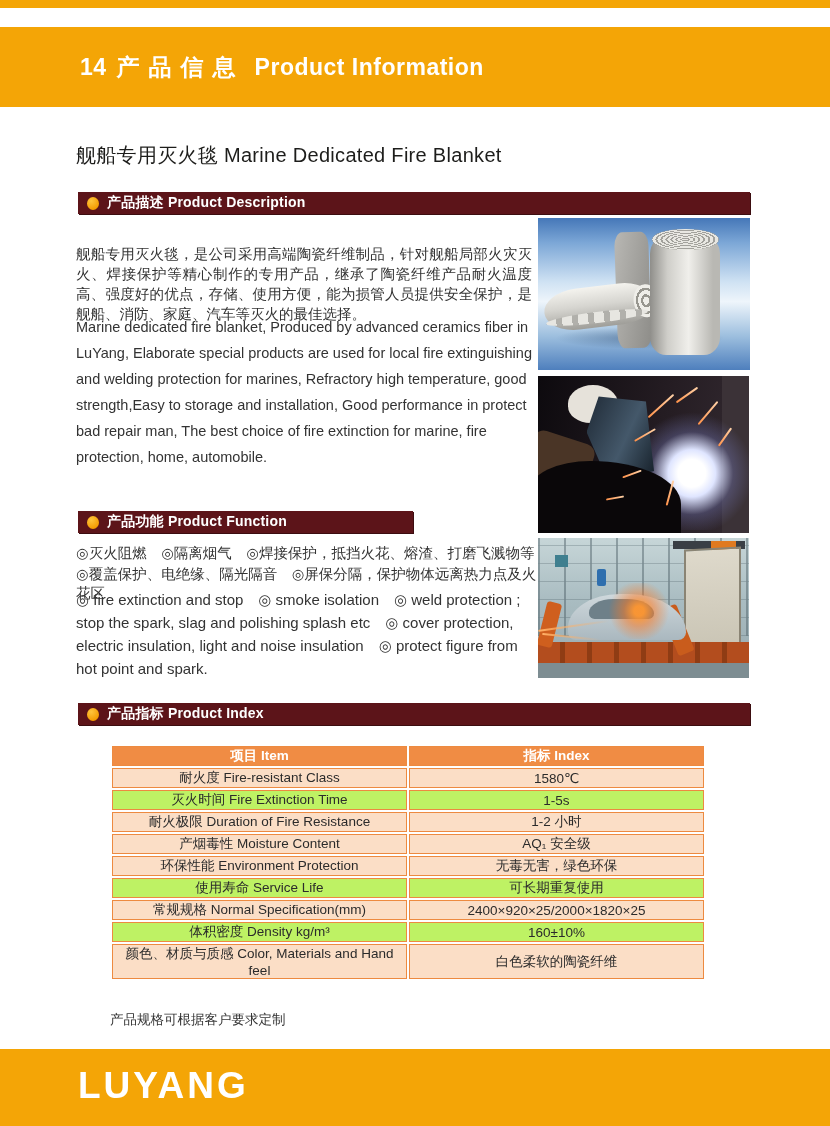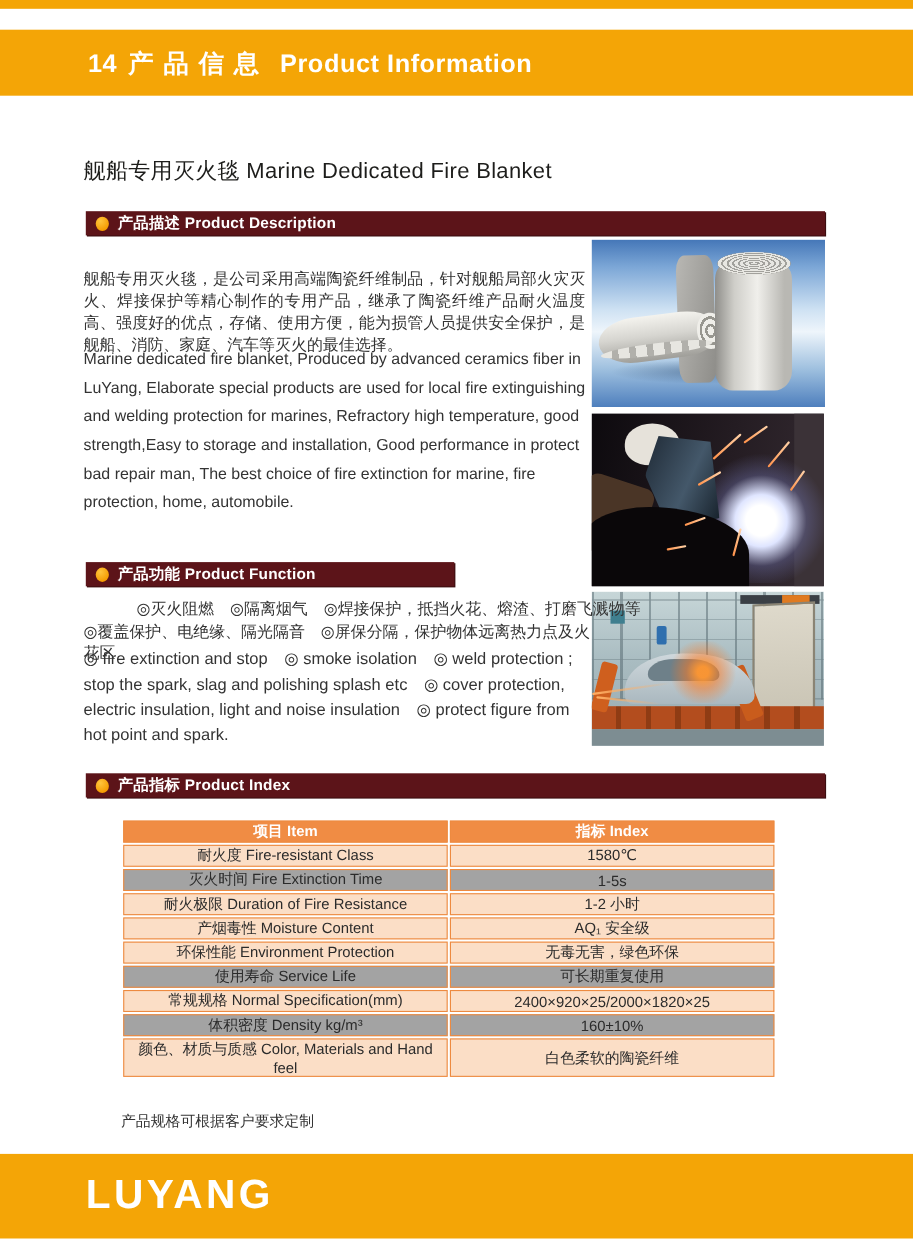--- a/index.html
+++ b/index.html
@@ -12,51 +12,51 @@
   *{margin:0;padding:0;box-sizing:border-box;}
   html,body{background:#ffffff;}
   body{
     width:830px;height:1126px;position:relative;overflow:hidden;
     font-family:"Liberation Sans","DejaVu Sans",sans-serif;color:#2b2b2b;
   }
   .abs{position:absolute;}
 
   
   .top-strip{top:0;left:0;width:830px;height:8px;background:var(--brand-orange);}
-  .header-band{top:27px;left:0;width:830px;height:60px;background:var(--brand-orange);display:flex;align-items:center;}
+  .header-band{top:27px;left:0;width:830px;height:80px;background:var(--brand-orange);display:flex;align-items:center;}
   .header-band h1{padding-left:80px;color:#fff;font-size:23px;font-weight:bold;letter-spacing:.5px;display:flex;align-items:baseline;gap:10px;}
   .header-band .zh{letter-spacing:9px;}
 
   
   .product-title{top:142px;left:76px;font-size:20px;font-weight:500;color:#1d1d1b;letter-spacing:.3px;}
 
   
   .section-bar{height:22px;background:var(--section-maroon);display:flex;align-items:center;padding-left:9px;
     box-shadow:1px 1px 0 #3c0d10;}
   .section-bar .bullet{width:12px;height:13px;border-radius:50%;margin-right:8px;
     background:radial-gradient(circle at 35% 30%,#ffc53d,#f49a00 75%);}
   .section-bar .label{color:#fff;font-size:14px;font-weight:bold;letter-spacing:.2px;}
   .bar-desc{top:192px;left:78px;width:672px;}
   .bar-func{top:511px;left:78px;width:335px;}
   .bar-index{top:703px;left:78px;width:672px;}
 
   
   .desc-zh{top:244px;left:76px;width:456px;font-size:14.5px;line-height:20px;text-align:justify;color:#333;}
   .desc-en{top:314px;left:76px;width:458px;font-size:14.5px;line-height:26px;color:#333;}
-  .func-zh1{top:544px;left:76px;width:462px;font-size:14.5px;color:#333;margin-left:48px;}
+  .func-zh1{top:544px;left:76px;width:462px;font-size:14.5px;color:#333;}
   .func-zh2{top:565px;left:76px;width:462px;font-size:14.5px;color:#333;}
   .func-en{top:588px;left:76px;width:458px;font-size:15px;line-height:23px;color:#333;}
 
   
   .index-table{top:744px;left:110px;width:596px;border-collapse:separate;border-spacing:2px;background:#fff;table-layout:fixed;}
   .index-table th,.index-table td{border:1px solid var(--table-border-orange);height:19px;text-align:center;
     font-size:13.5px;padding:0 6px;width:50%;margin-left:28px;}
   .index-table th{background:var(--table-header-orange);color:#fff;font-weight:bold;}
   .index-table tr.peach td{background:var(--table-row-peach);}
-  .index-table tr.white td{background:#a3a3a3;}
+  .index-table tr.white td{background:#bef264;}
   .footnote{top:1011px;left:110px;font-size:13.5px;color:#333;}
 
   
   .footer-band{top:1049px;left:0;width:830px;height:94px;background:var(--brand-orange);}
   .logo{position:absolute;left:78px;top:16px;color:#fff;font-size:37px;font-weight:bold;letter-spacing:3px;}
 
   
   .photo{overflow:hidden;}
   .photo>div{position:absolute;}
 

